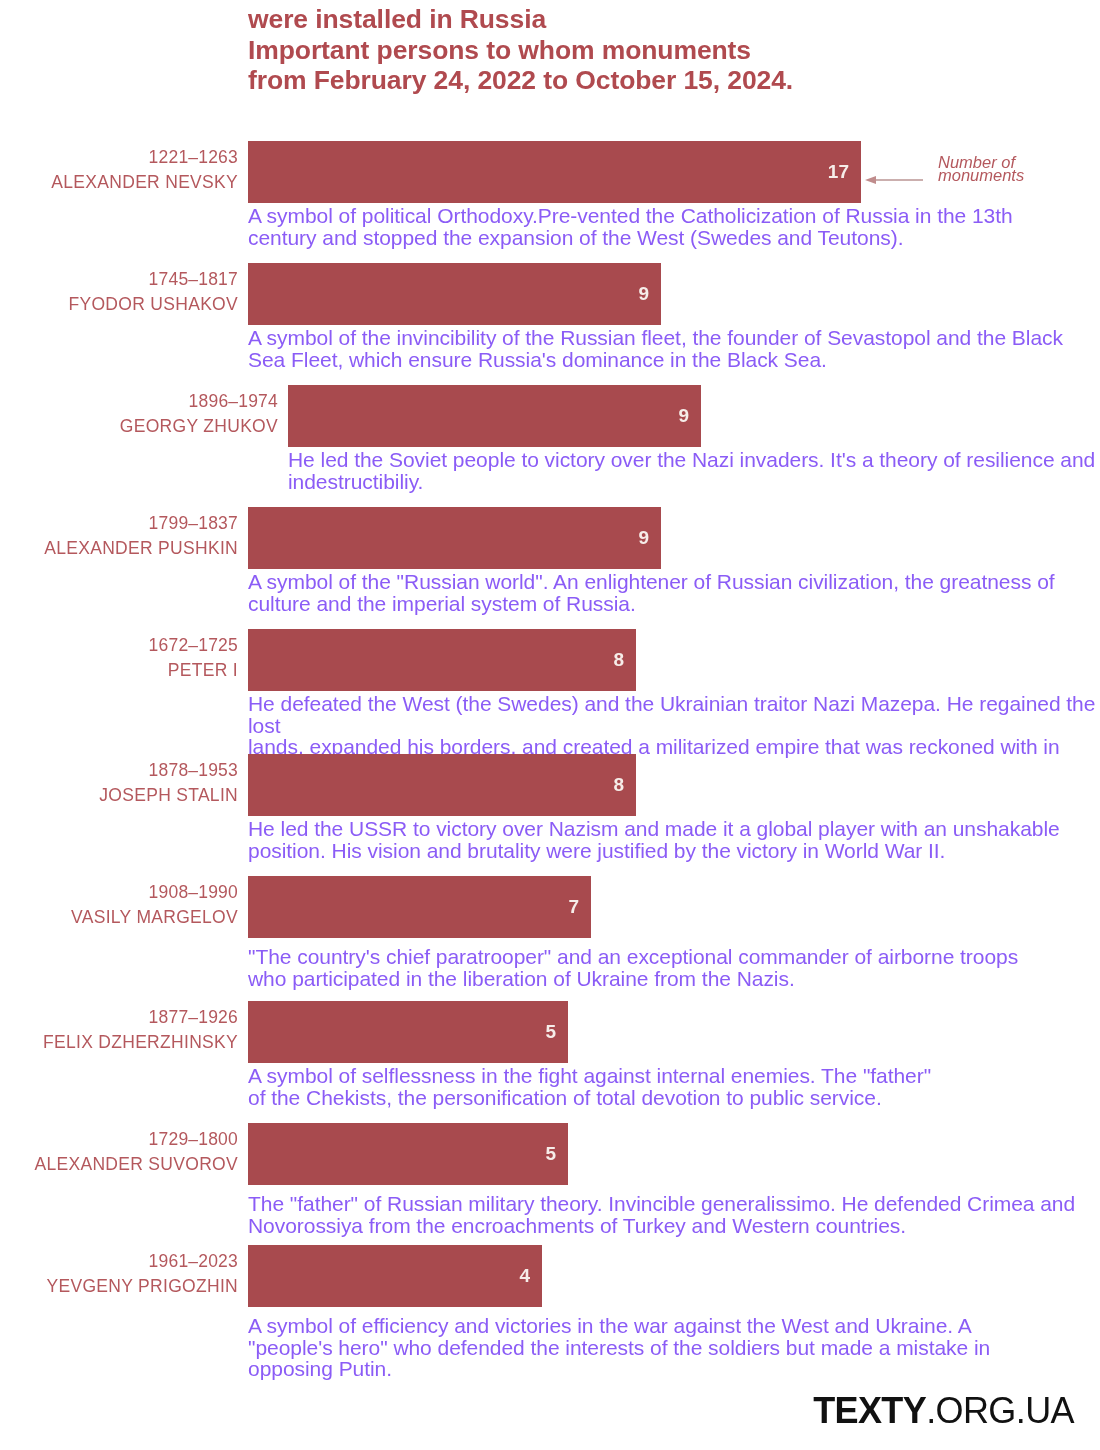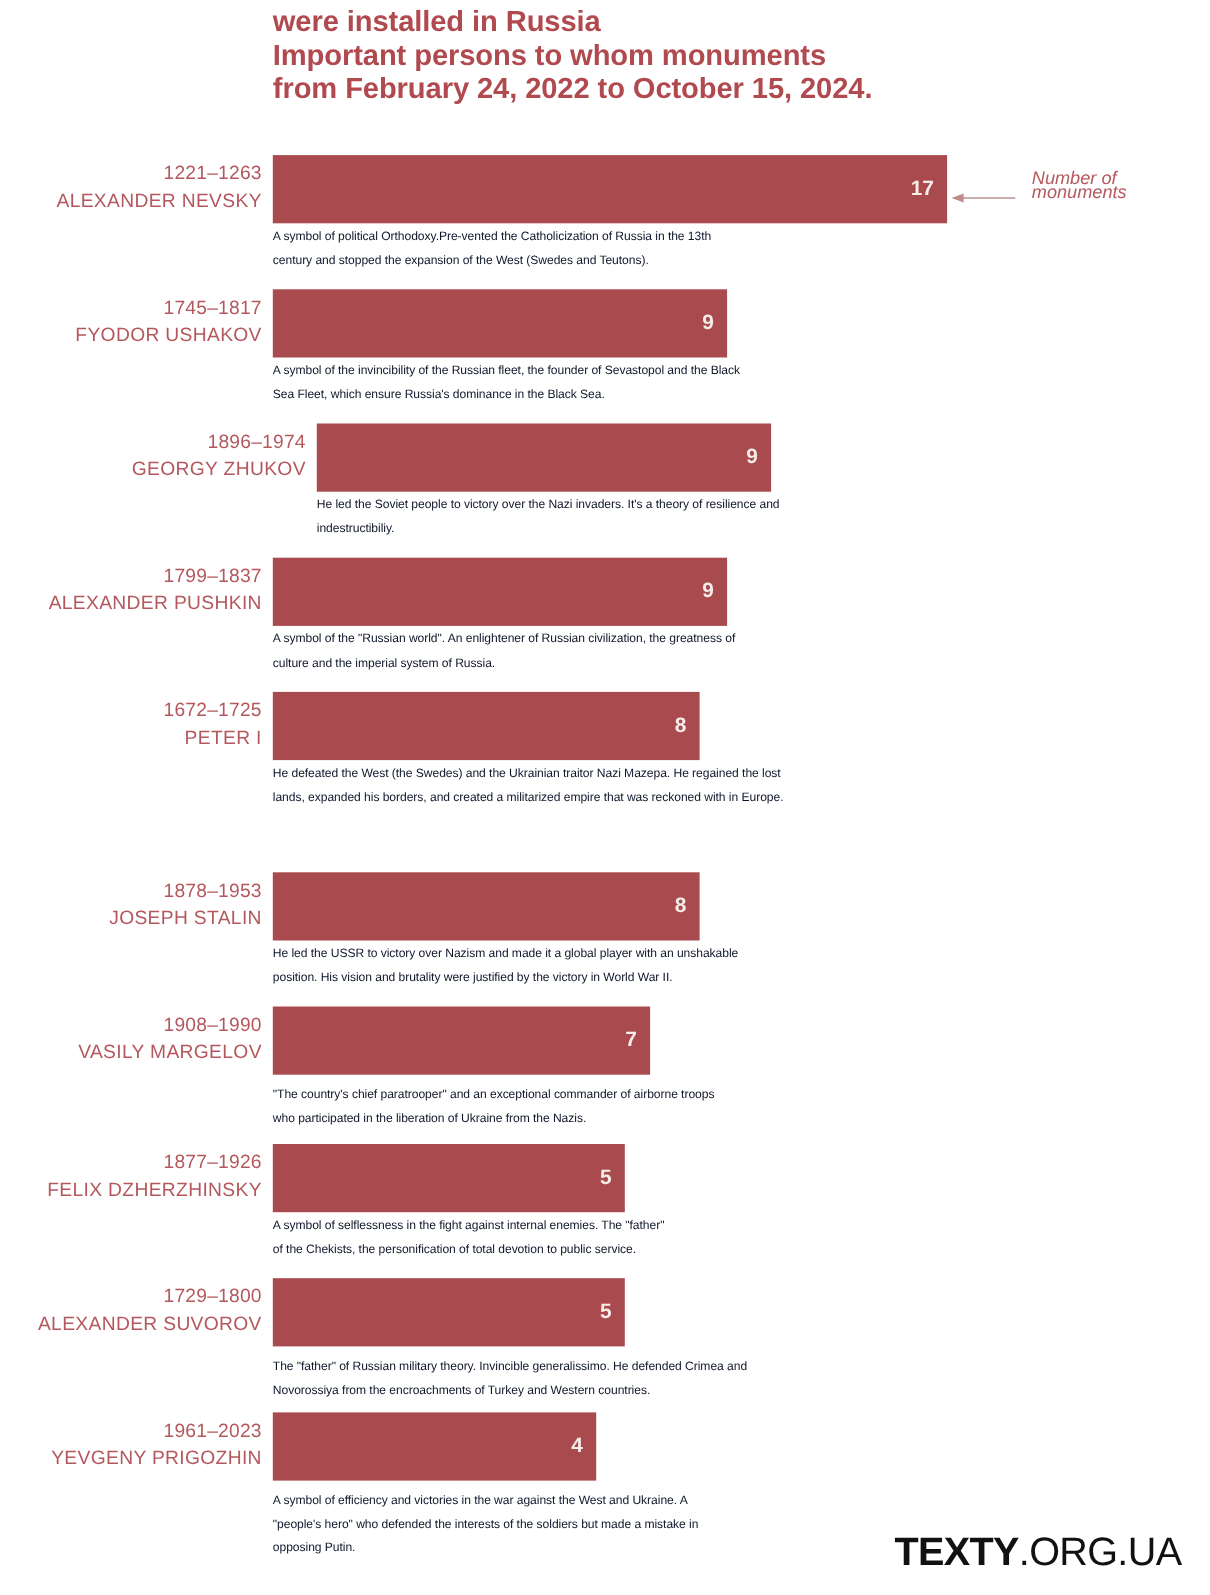--- a/index.html
+++ b/index.html
@@ -81,22 +81,22 @@
     transform: translateY(-50%);
     color: #F6EDE9;
     font-size: 19px;
     font-weight: bold;
   }
   .desc {
     position: absolute;
     left: 248px;
     top: 64px;
     width: 845px;
-    color: #0f172a;
-    font-size: 11px;
+    color: #8b5cf6;
+    font-size: 21px;
     line-height: 21.5px;
     letter-spacing: -0.05px;
   }
   .desc.wide { width: 848px; }
 
   
   .annotation {
     position: absolute;
     left: 862px;
     top: 156px;
@@ -232,21 +232,21 @@
         <div class="bar" style="width:388px;">
           <span class="bar-value">8</span>
         </div>
       </div>
       <div class="desc" style="width:852px;">
         <span>He defeated the West (the Swedes) and the Ukrainian traitor Nazi Mazepa. He regained the lost</span><br>
         <span>lands, expanded his borders, and created a militarized empire that was reckoned with in Europe.</span>
       </div>
     </div>
 
-    <div class="row" style="height:122px;margin-top:39px;">
+    <div class="row" style="height:122px;">
       <div class="row-bar-area">
         <div class="label">
           <span class="years">1878–1953</span>
           <span class="name">JOSEPH STALIN</span>
         </div>
         <div class="bar" style="width:388px;">
           <span class="bar-value">8</span>
         </div>
       </div>
       <div class="desc wide">

